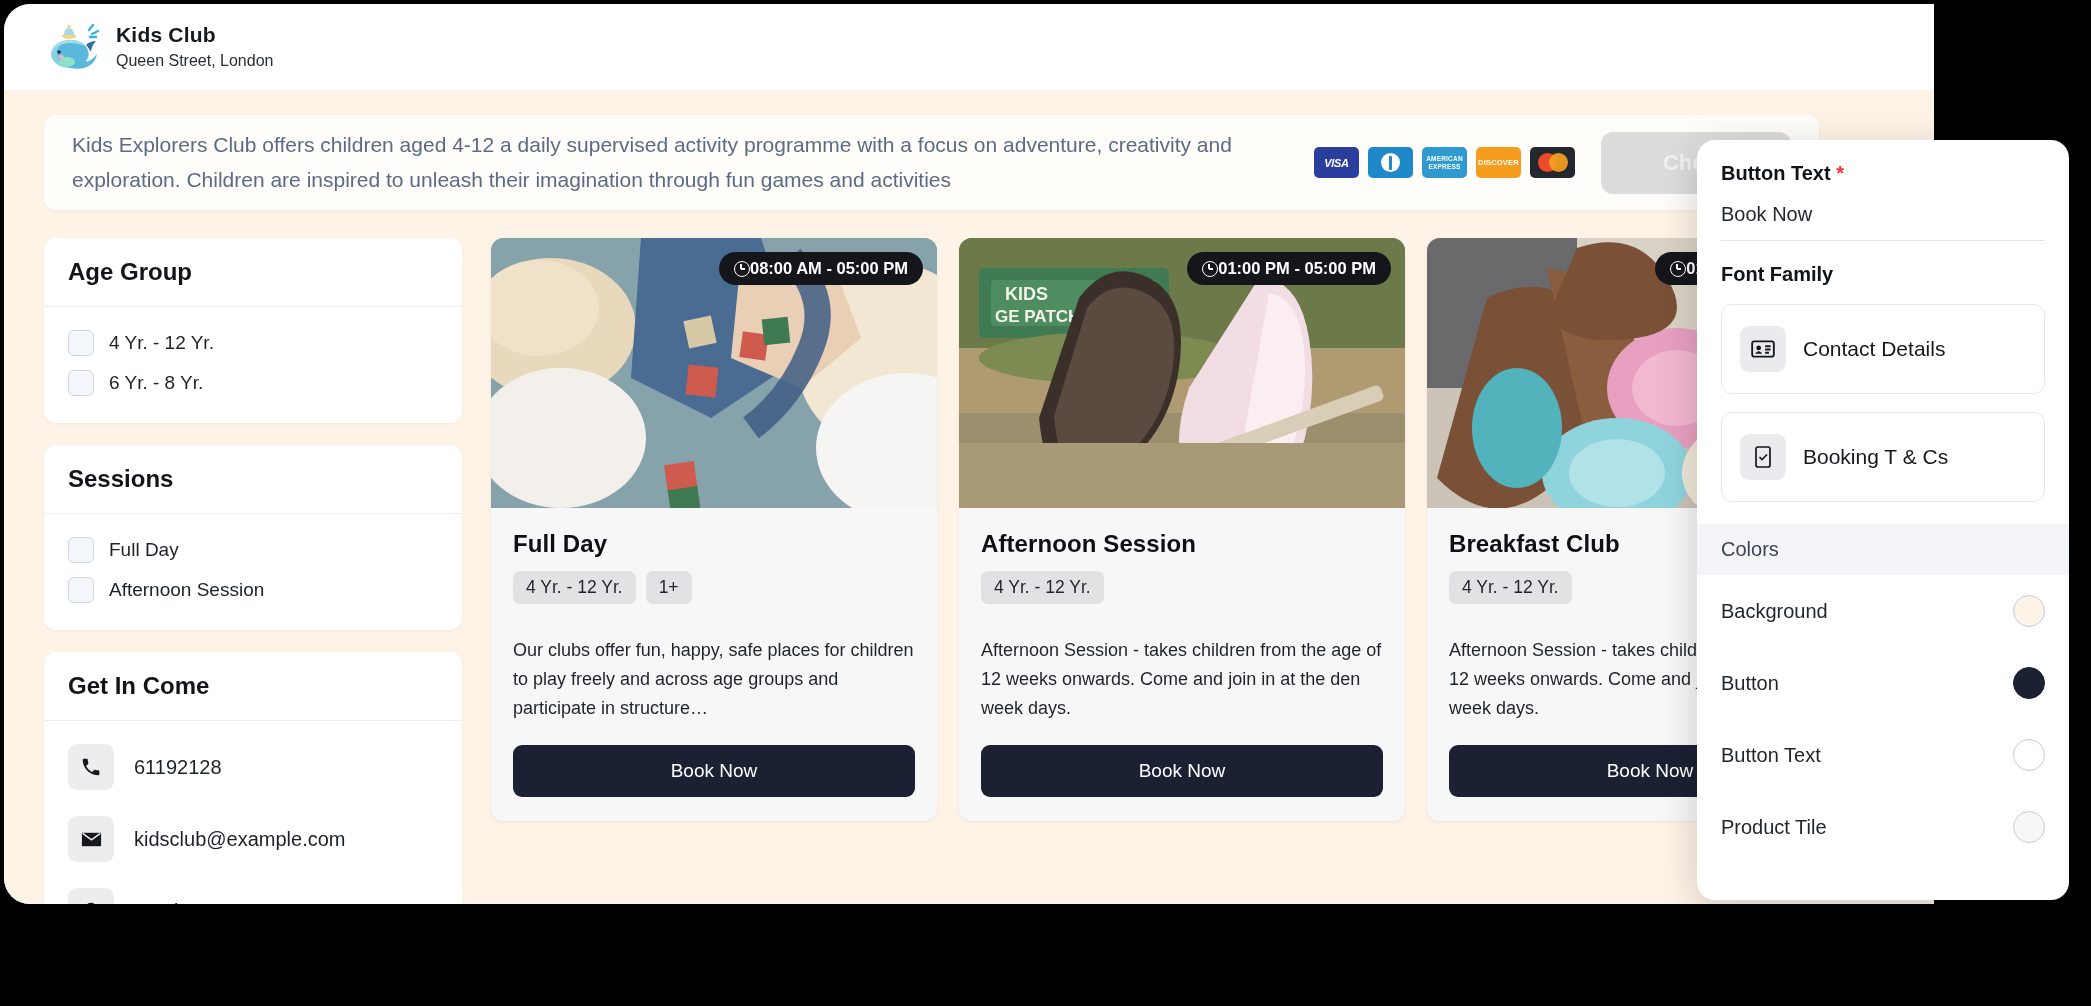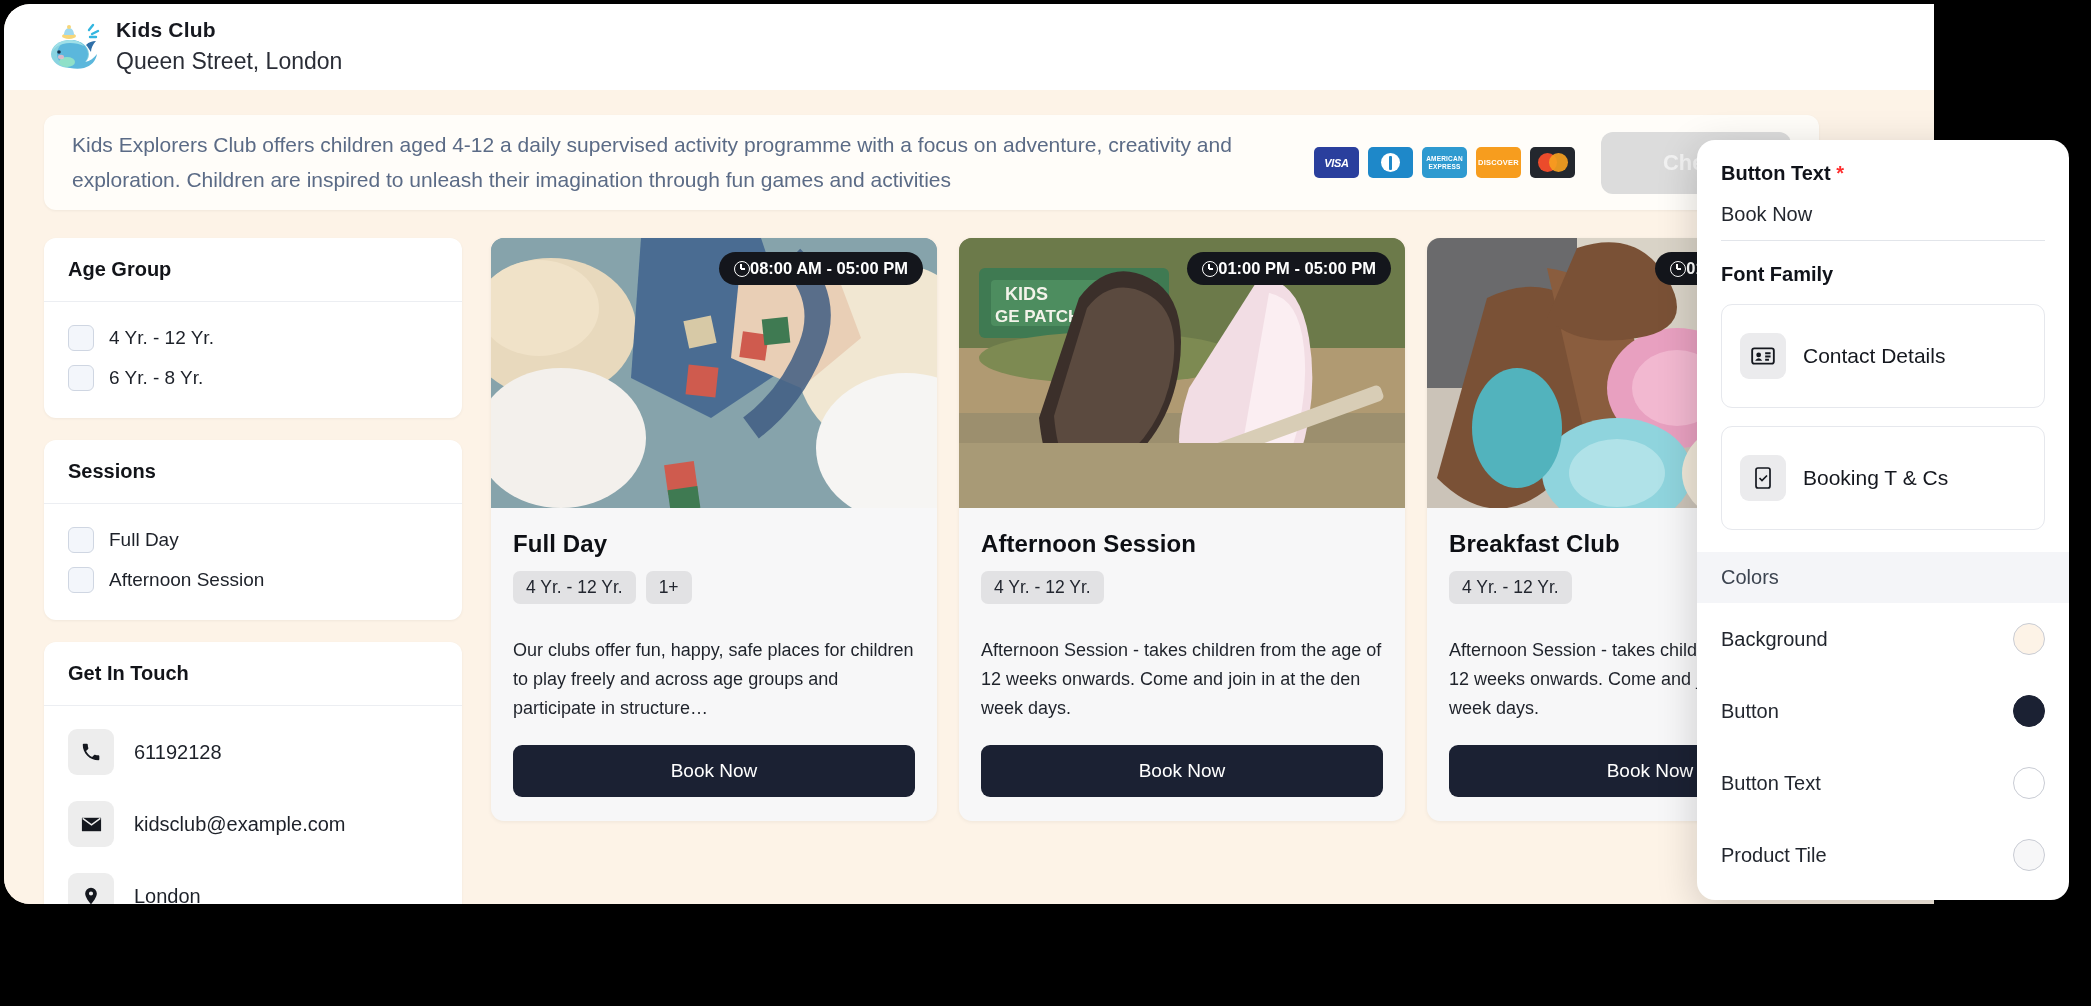--- a/index.html
+++ b/index.html
@@ -35,21 +35,21 @@
     padding-left: 40px;
     border-radius: 26px 0 0 0;
   }
   .logo-wrap { width: 58px; height: 58px; display:flex; align-items:center; justify-content:center; }
   .brand-text { margin-left: 14px; }
   .brand-title {
     font-size: 21px; font-weight: bold; color: #16181f; letter-spacing: .2px;
     line-height: 1.25;
   }
   .brand-sub {
-    font-size: 23px; color: #2a2d36; line-height: 1.35; margin-top: 2px;
+    font-size: 16px; color: #2a2d36; line-height: 1.35; margin-top: 2px;
   }
 
   
   .canvas {
     position: absolute; left: 0; top: 86px;
     width: 1930px; height: 814px;
     background: #fdf3e7;
   }
 
   
@@ -105,21 +105,21 @@
     font-size: 22px; font-weight: 600; border: none; cursor: pointer;
   }
 
   
   .sidebar { position: absolute; left: 40px; top: 148px; width: 418px; }
   .panel {
     background: #ffffff; border-radius: 12px; margin-bottom: 22px;
     box-shadow: 0 1px 3px rgba(0,0,0,.05); overflow: hidden;
   }
   .panel-head {
-    font-size: 20px; font-weight: bold; color: #121419;
+    font-size: 24px; font-weight: bold; color: #121419;
     padding: 20px 24px; border-bottom: 1px solid #eceef2;
   }
   .panel-body { padding: 16px 24px 20px; }
   .chk-row { display: flex; align-items: center; gap: 15px; padding: 7px 0; cursor: pointer; }
   .chk-box {
     width: 26px; height: 26px; border-radius: 6px;
     border: 1.5px solid #cfd6e2; background: #f3f6fb; flex: none;
   }
   .chk-label { font-size: 19px; color: #1d2129; }
 
@@ -190,21 +190,21 @@
   .s-field {
     display: flex; align-items: center; justify-content: space-between;
     font-size: 20px; color: #22262e;
     padding: 18px 0 14px;
     border-bottom: 1.5px solid #e2e5ea;
   }
   .chev { width: 13px; height: 13px; border-right: 2.2px solid #5b6a86; border-bottom: 2.2px solid #5b6a86;
           transform: rotate(45deg) translate(-3px,-3px); flex:none; }
   .s-item {
     margin: 18px 24px 0; border: 1px solid #e6e8ed; border-radius: 11px;
-    display: flex; align-items: center; gap: 17px; padding: 28px 18px; cursor: pointer;
+    display: flex; align-items: center; gap: 17px; padding: 21px 18px; cursor: pointer;
   }
   .s-item-ico {
     width: 46px; height: 46px; border-radius: 9px; background: #ebebed;
     display: flex; align-items: center; justify-content: center; flex: none;
     color: #15181f;
   }
   .s-item-label { font-size: 21px; color: #15181f; }
   .s-section {
     margin-top: 22px; background: #f4f5f8; padding: 14px 24px;
     font-size: 20px; color: #3c4450;
@@ -297,21 +297,21 @@
               <span class="chk-label">Full Day</span>
             </label>
             <label class="chk-row">
               <span class="chk-box"></span>
               <span class="chk-label">Afternoon Session</span>
             </label>
           </div>
         </div>
 
         <div class="panel">
-          <div class="panel-head">Get In Touch</div>
+          <div class="panel-head">Get In Come</div>
           <div class="panel-body" style="padding-top:10px;">
             <div class="contact-row">
               <span class="contact-ico">
                 <svg width="22" height="22" viewBox="0 0 24 24" fill="#15181f">
                     <path d="M6.6 10.8c1.4 2.8 3.8 5.1 6.6 6.6l2.2-2.2c.3-.3.7-.4 1-.2 1.2.4 2.4.6 3.7.6.6 0 1 .4 1 1V20c0 .6-.4 1-1 1C10.6 21 3 13.4 3 4c0-.6.4-1 1-1h3.5c.6 0 1 .4 1 1 0 1.3.2 2.5.6 3.7.1.3 0 .7-.2 1l-2.3 2.1z"></path>
                   </svg>
               </span>
               <span class="contact-val">61192128</span>
             </div>
             <div class="contact-row">

